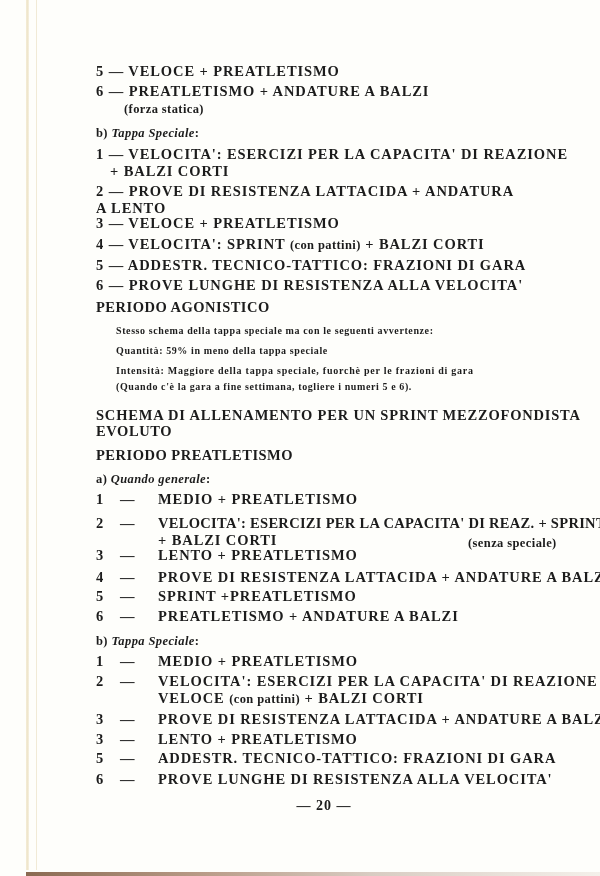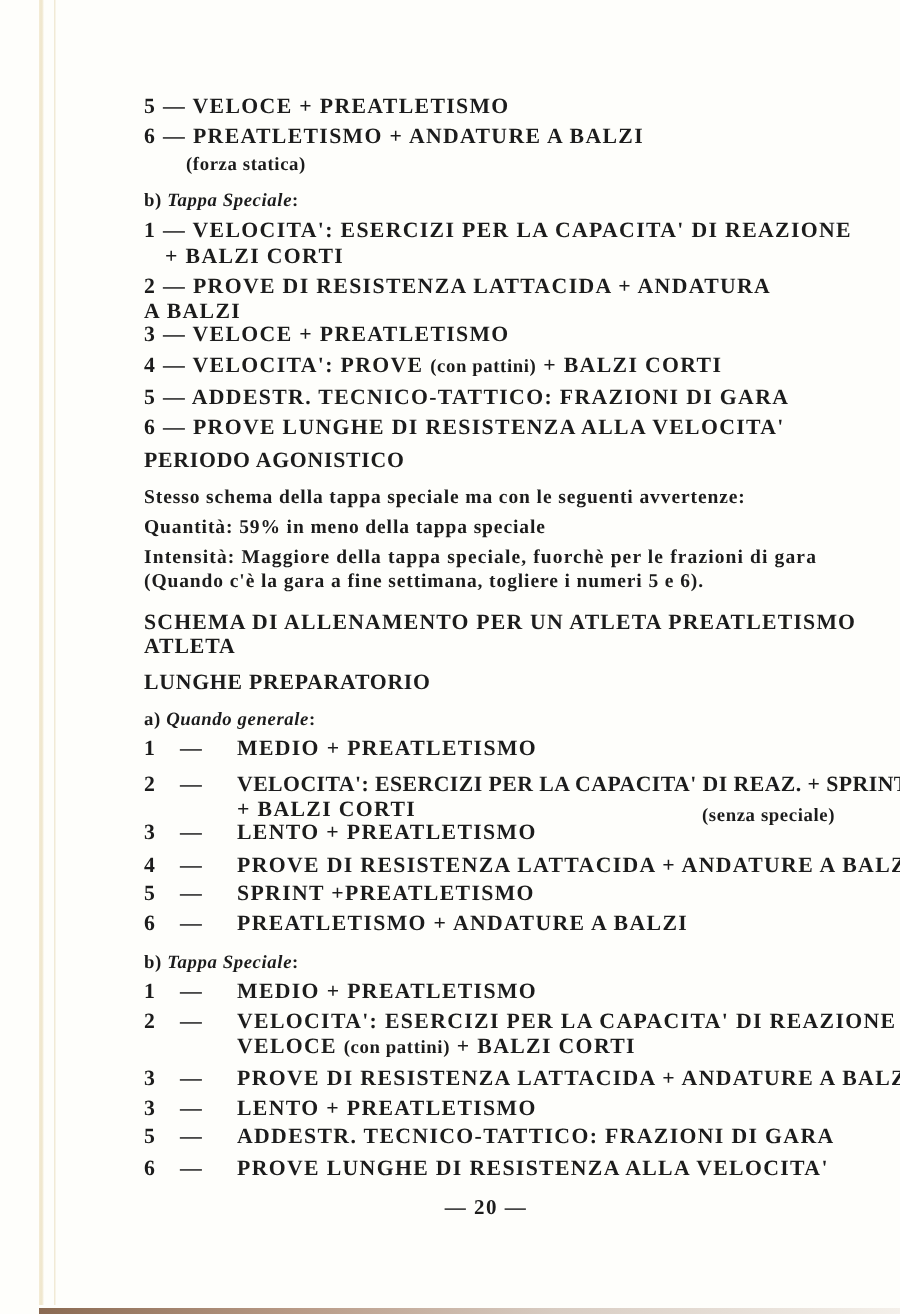--- a/index.html
+++ b/index.html
@@ -58,23 +58,24 @@
     font-size: 12.5px;
     font-weight: bold;
     letter-spacing: 0.4px;
     text-align: right;
   }
   .ital {
     font-style: italic;
     font-weight: bold;
   }
   .body-text {
-    font-size: 13px;
+    font-size: 10px;
     font-weight: bold;
     letter-spacing: 0.6px;
+    margin-left: 20px;
   }
   .page-number {
     position: absolute;
     left: 0;
     width: 100%;
     text-align: center;
     top: 798px;
     font-size: 14px;
     font-weight: bold;
     letter-spacing: 1px;
@@ -115,32 +116,32 @@
     <span>—</span>
     <span>VELOCITA': ESERCIZI PER LA CAPACITA' DI REAZIONE</span>
   </div>
   <div class="line" style="top:162px; left:14px">+ BALZI CORTI</div>
 
   <div class="line" style="top:182px">
     <span>2</span>
     <span>—</span>
     <span>PROVE DI RESISTENZA LATTACIDA + ANDATURA</span>
   </div>
-  <div class="line" style="top:199px; left:0">A BALZI</div>
+  <div class="line" style="top:199px; left:0">A LENTO</div>
 
   <div class="line" style="top:214px">
     <span>3</span>
     <span>—</span>
     <span>VELOCE + PREATLETISMO</span>
   </div>
 
   <div class="line" style="top:235px">
     <span>4</span>
     <span>—</span>
-    <span>VELOCITA': PROVE</span>
+    <span>VELOCITA': SPRINT</span>
     <span class="small">(con pattini)</span>
     <span>+ BALZI CORTI</span>
   </div>
 
   <div class="line" style="top:256px">
     <span>5</span>
     <span>—</span>
     <span>ADDESTR. TECNICO-TATTICO: FRAZIONI DI GARA</span>
   </div>
 
@@ -150,24 +151,24 @@
     <span>PROVE LUNGHE DI RESISTENZA ALLA VELOCITA'</span>
   </div>
 
   <div class="line" style="top:298px; font-weight:bold; letter-spacing:0.5px">PERIODO AGONISTICO</div>
 
   <div class="line body-text" style="top:322px">Stesso schema della tappa speciale ma con le seguenti avvertenze:</div>
   <div class="line body-text" style="top:342px">Quantità: 59% in meno della tappa speciale</div>
   <div class="line body-text" style="top:362px; letter-spacing:0.75px">Intensità: Maggiore della tappa speciale, fuorchè per le frazioni di gara</div>
   <div class="line body-text" style="top:378px">(Quando c'è la gara a fine settimana, togliere i numeri 5 e 6).</div>
 
-  <div class="line" style="top:406px; font-size:14.5px; letter-spacing:0.8px">SCHEMA DI ALLENAMENTO PER UN ATLETA PREATLETISMO</div>
-  <div class="line" style="top:422px; font-size:14.5px; letter-spacing:0.6px">ATLETA</div>
-
-  <div class="line" style="top:446px; letter-spacing:0.5px">LUNGHE PREPARATORIO</div>
+  <div class="line" style="top:406px; font-size:14.5px; letter-spacing:0.8px">SCHEMA DI ALLENAMENTO PER UN SPRINT MEZZOFONDISTA</div>
+  <div class="line" style="top:422px; font-size:14.5px; letter-spacing:0.6px">EVOLUTO</div>
+
+  <div class="line" style="top:446px; letter-spacing:0.5px">PERIODO PREATLETISMO</div>
 
   <div class="line small" style="top:470px">
     <span>a)</span>
     <span class="ital">Quando generale</span><span>:</span>
   </div>
 
   <div class="line" style="top:490px">
     <span class="n2">1</span><span class="d2">—</span><span>MEDIO + PREATLETISMO</span>
   </div>
 

